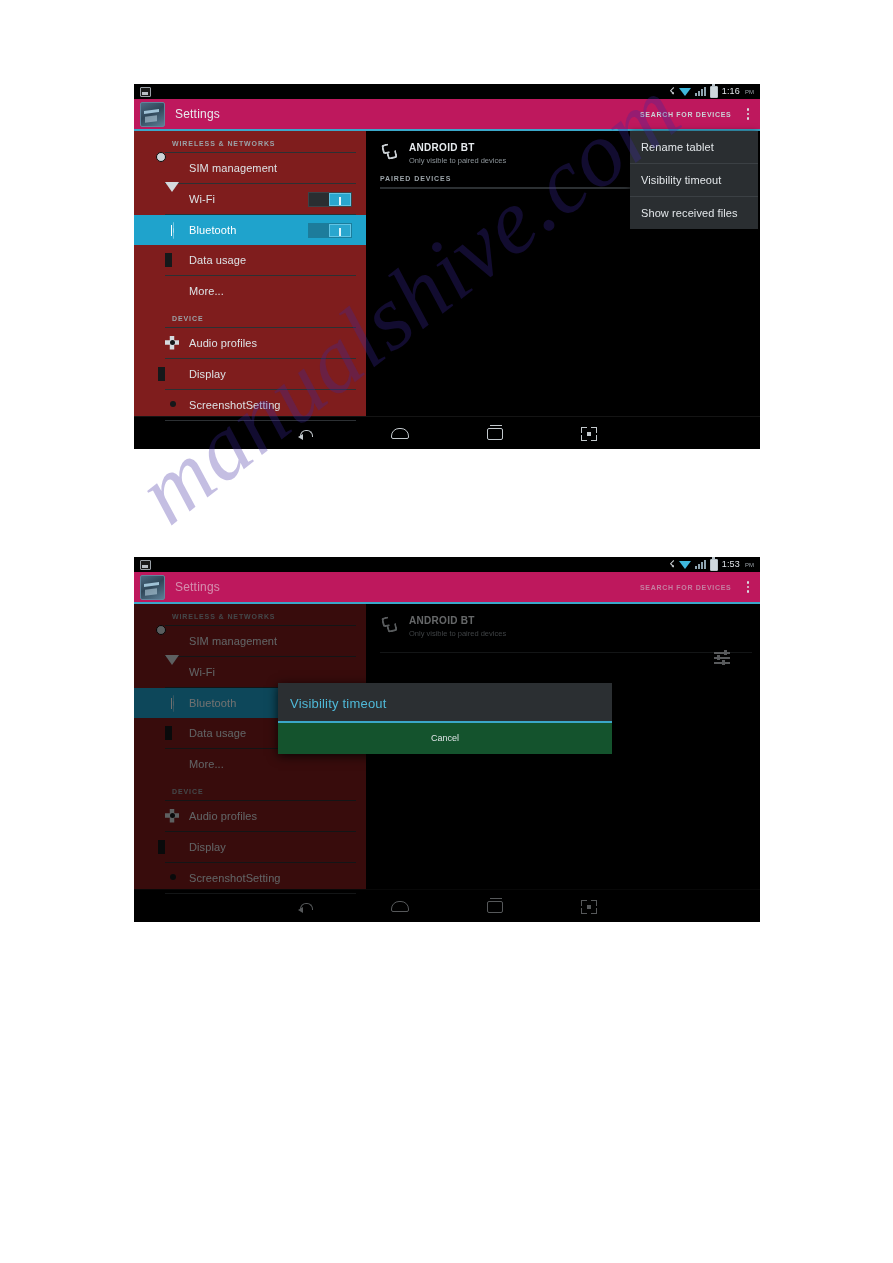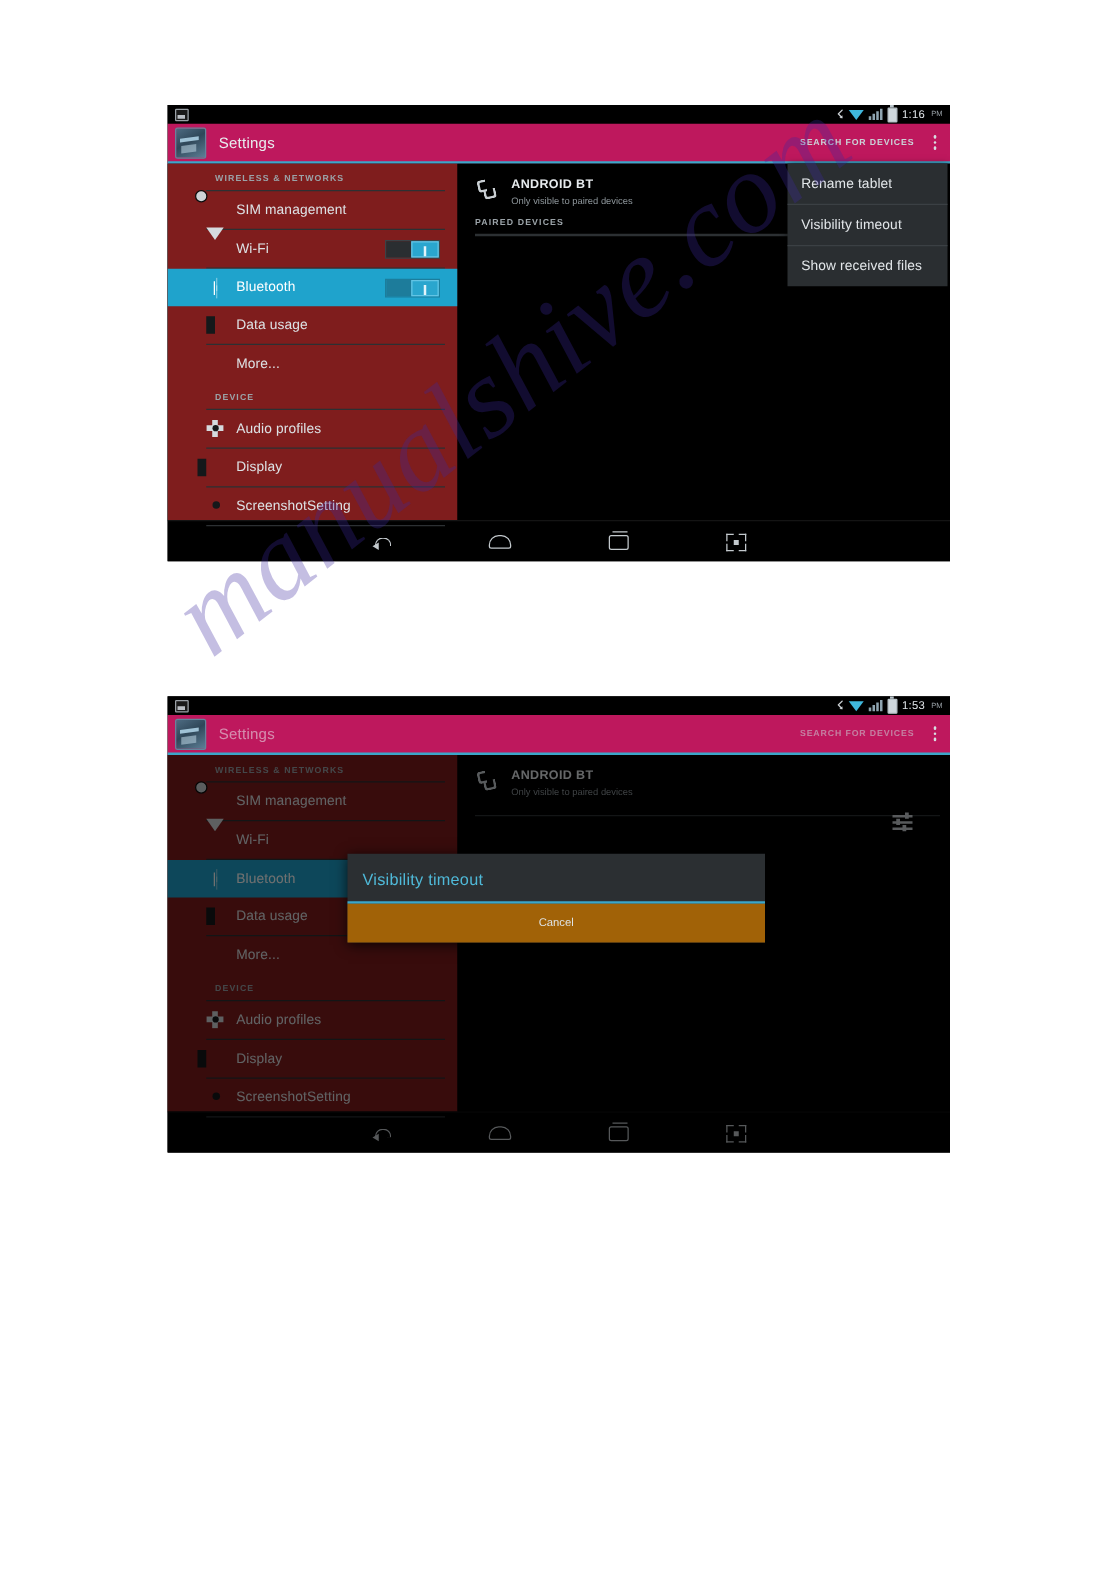--- a/index.html
+++ b/index.html
@@ -577,21 +577,21 @@
   .radio.on {
     border-color: #3ba7c9;
     background: radial-gradient(circle, #63c9e8 0 45%, #2b2f32 50%);
     box-shadow: 0 0 3px rgba(80,190,225,.8);
   }
   .dlg-cancel {
     text-align: center;
     color: #dfe4e7;
     font-size: 9px;
     padding: 10px 0 11px 0;
-    background: #a16207;
+    background: #14532d;
   }
 </style>
 </head>
 <body>
 
 <div class="page">
 
   <div class="shot" id="shot1">
 
     <div class="statusbar">

